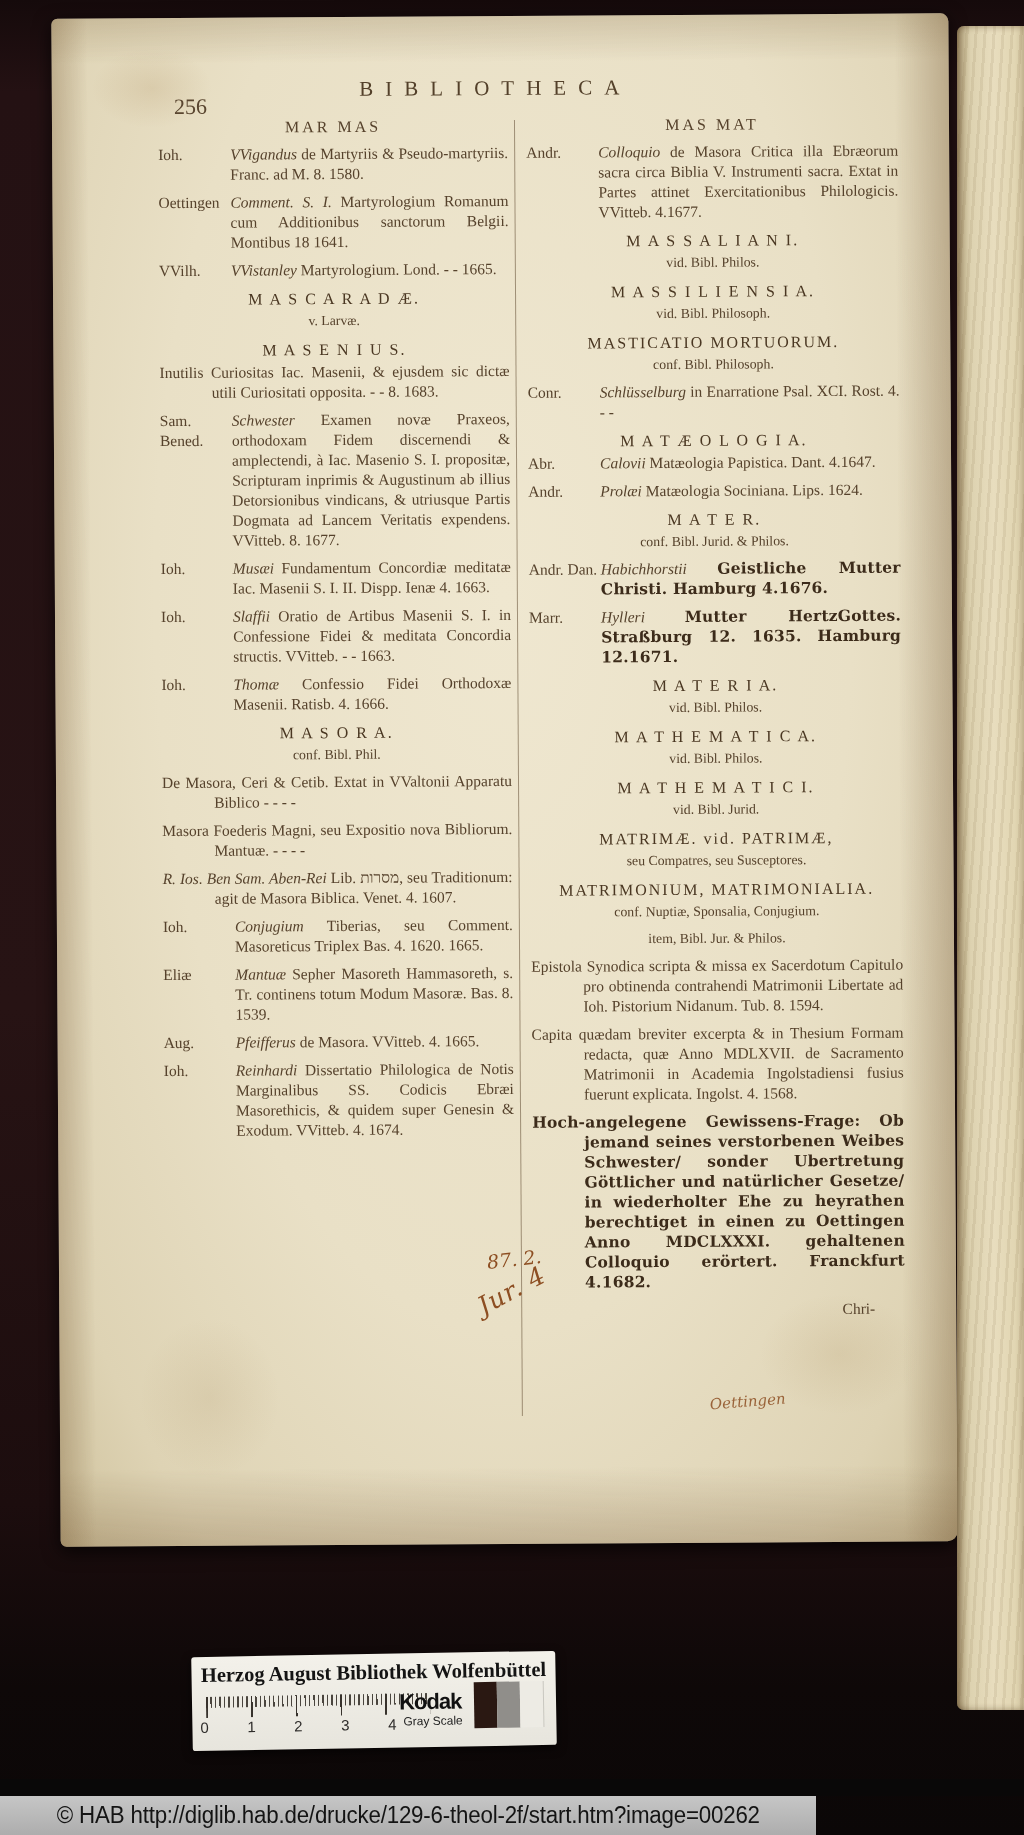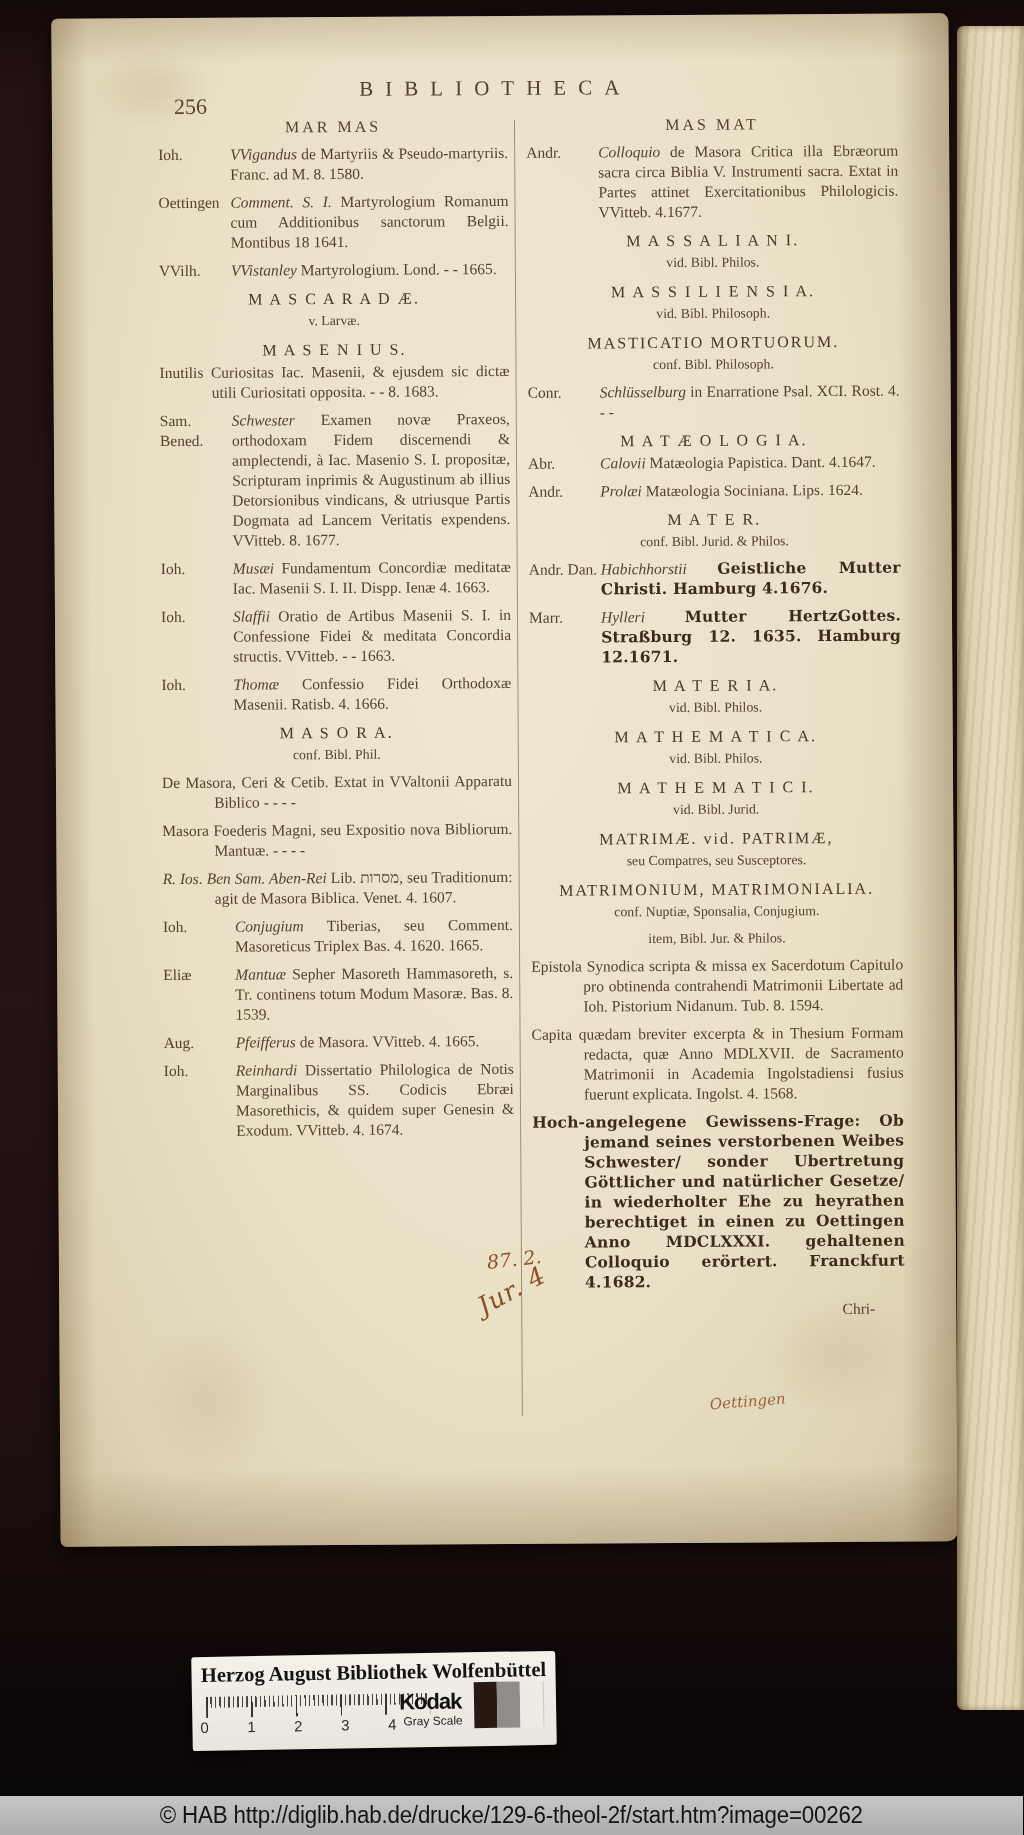--- a/index.html
+++ b/index.html
@@ -84,21 +84,21 @@
   .kodak{position:absolute;left:207px;top:36px;font-family:"Liberation Sans",sans-serif;font-weight:bold;font-size:22px;letter-spacing:-1px;color:#111;}
   .kodak-sub{position:absolute;left:211px;top:61px;font-family:"Liberation Sans",sans-serif;font-size:12px;color:#222;}
   .patches{position:absolute;left:282px;top:30px;display:flex;}
   .patch{width:23px;height:46px;}
   .patch.p1{background:#2a1812;}
   .patch.p2{background:#908e8a;}
   .patch.p3{background:#edebe4;border-right:1px solid #c9c7c0;}
 
   
   .blackstrip{position:absolute;left:0;top:1779px;width:1024px;height:17px;background:#090808;}
-  .urlbar{position:absolute;left:0;top:1796px;width:1023px;height:39px;background:linear-gradient(#c6c6c6,#adadad);display:flex;align-items:center;justify-content:center;}
+  .urlbar{position:absolute;left:0;top:1796px;width:816px;height:39px;background:linear-gradient(#c6c6c6,#adadad);display:flex;align-items:center;justify-content:center;}
   .urlbar span{font-family:"Liberation Sans",sans-serif;font-size:23px;color:#141414;letter-spacing:-.2px;transform:scaleX(.97);}
 </style>
 </head>
 <body>
 
 <div class="page">
   <div class="vignette"></div>
   <div class="stain s1"></div>
   <div class="stain s2"></div>
   <div class="stain s3"></div>

